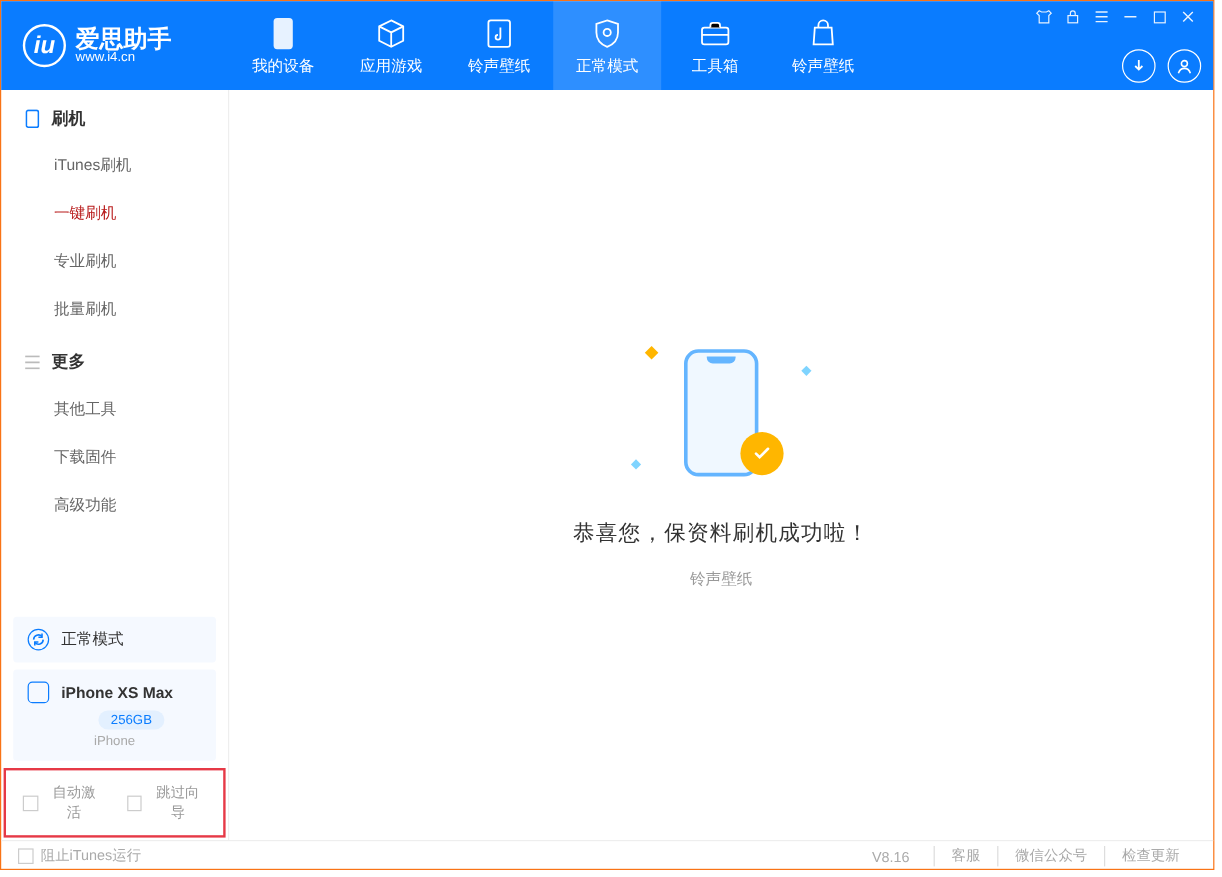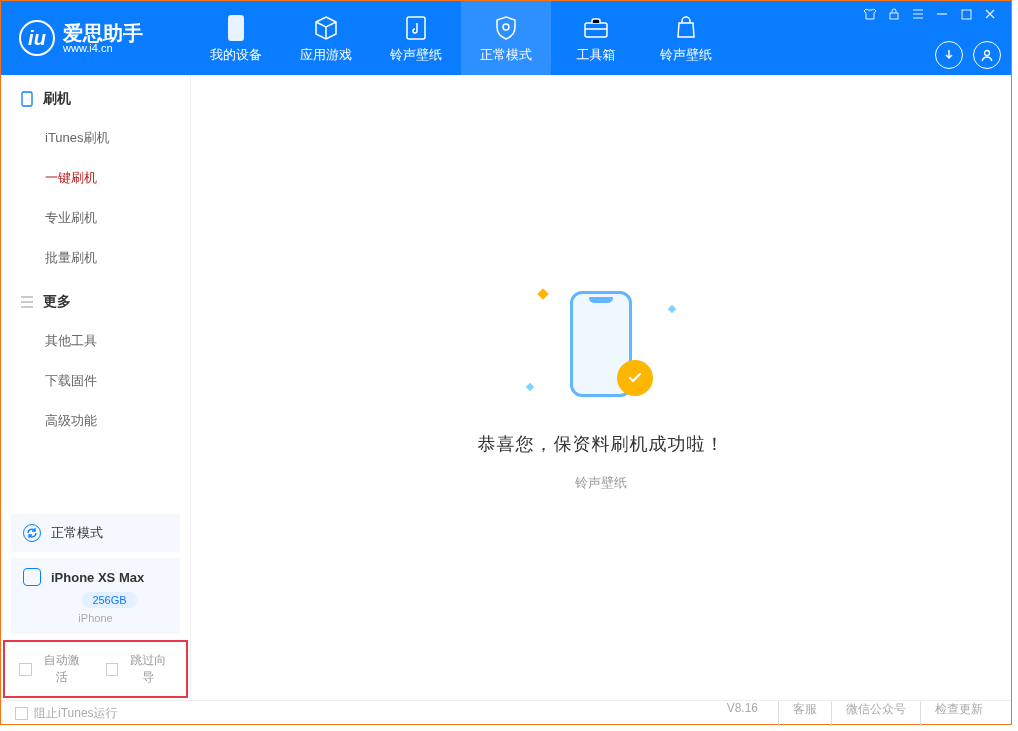--- a/index.html
+++ b/index.html
@@ -53,21 +53,21 @@
 .check-badge { position: absolute; bottom: 8px; right: 8px; width: 36px; height: 36px; background: #ffb600; border-radius: 50%; display: flex; align-items: center; justify-content: center; }
 .sparkle { position: absolute; width: 6px; height: 6px; background: #ffb600; transform: rotate(45deg); }
 .sparkle.s1 { top: 6px; left: -2px; width: 8px; height: 8px; }
 .sparkle.s2 { bottom: 14px; left: -14px; background:#7fd4ff; }
 .sparkle.s3 { top: 22px; right: -14px; background:#7fd4ff; }
 
 .success-msg { margin-top: 28px; font-size: 18px; color: #333; letter-spacing: 1px; }
 .ok-btn { margin-top: 28px; border: 1px solid #ddd; background: #fff; padding: 9px 44px; font-size: 14px; color: #555; cursor: pointer; }
 .log-link { margin-top: 18px; font-size: 13px; color: #999; cursor: pointer; }
 
-.footer { height: 26px; border-top: 1px solid #eee; display: flex; padding: 0 14px; font-size: 12px; color: #aaa; }
+.footer { height: 26px; border-top: 1px solid #eee; display: flex; align-items: center; padding: 0 14px; font-size: 12px; color: #aaa; }
 .footer .chk-row { color: #aaa; }
 .footer-spacer { flex: 1; }
 .footer .ver { color: #aaa; margin-right: 20px; }
 .footer .flink { color: #aaa; padding: 0 14px; border-left: 1px solid #ddd; cursor: pointer; }
 .footer .flink:first-of-type { border-left: 1px solid #ddd; }
 </style>
 </head>
 <body>
 
 <div class="window">

